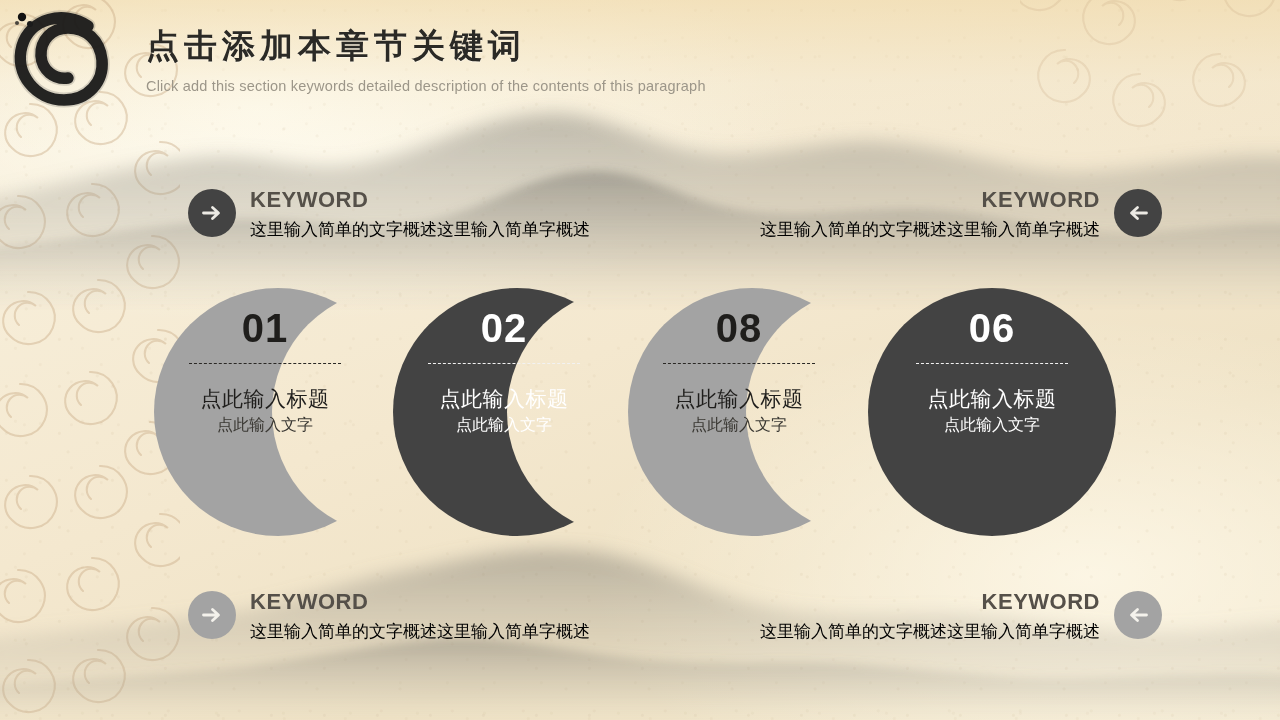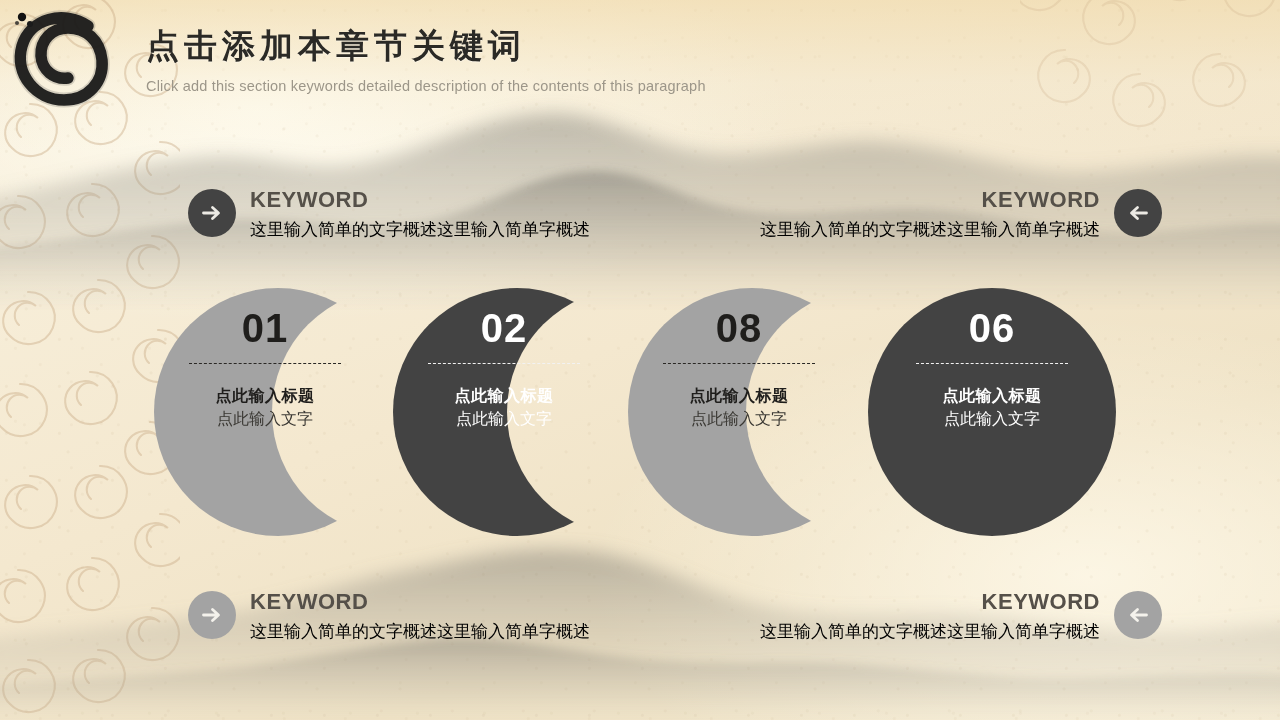--- a/index.html
+++ b/index.html
@@ -91,21 +91,21 @@
   .circle-wrap{ position:absolute; top:0; width:248px; height:252px; }
   .circle-svg{ position:absolute; inset:0; width:248px; height:252px; }
   .circle-content{
     position:absolute; left:0; top:0; width:222px; height:252px;
     display:flex; flex-direction:column; align-items:center; justify-content:flex-start;
     padding-top:22px; text-align:center;
   }
   .circle-wrap.full .circle-content{ width:248px; }
   .c-num{ font-size:40px; font-weight:700; line-height:1; letter-spacing:1px; }
   .c-rule{ width:152px; height:0; margin:15px 0 22px; border-top:1.6px dashed; }
-  .c-title{ font-size:16px; font-weight:700; letter-spacing:.5px; line-height:1.2; }
+  .c-title{ font-size:21px; font-weight:400; letter-spacing:.5px; line-height:1.2; }
   .c-sub{ font-size:16px; margin-top:4px; line-height:1.2; }
 
   .tone-gray .c-num,.tone-gray .c-title{ color:#1f1e1c; }
   .tone-gray .c-sub{ color:#3a3833; }
   .tone-gray .c-rule{ border-color:#27262300; border-top-color:#2a2825; }
   .tone-dark .c-num,.tone-dark .c-title,.tone-dark .c-sub{ color:#ffffff; }
   .tone-dark .c-rule{ border-top-color:#f2f2f2; }
 </style>
 </head>
 <body>

